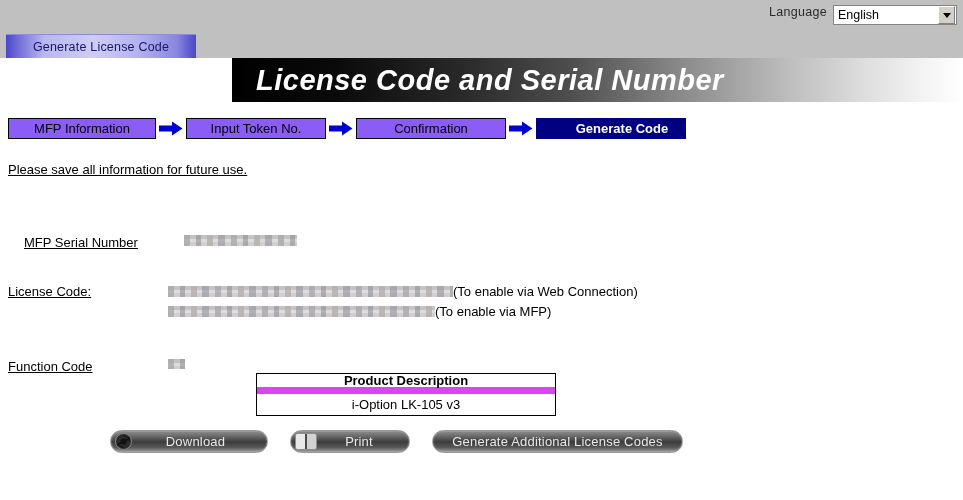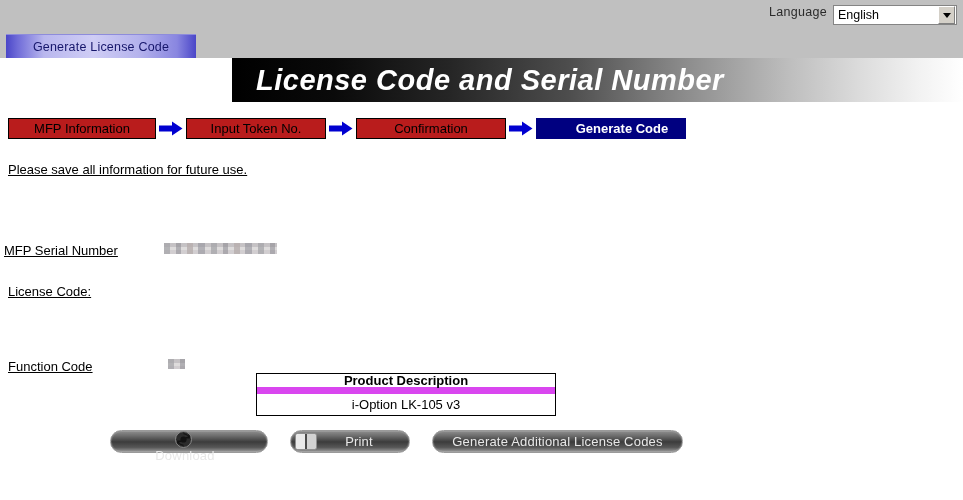--- a/index.html
+++ b/index.html
@@ -122,21 +122,21 @@
   
   .steps {
     position: absolute;
     left: 8px; top: 118px;
     display: flex;
     align-items: center;
   }
   .step {
     height: 21px;
     border: 1px solid #000000;
-    background: #b91c1c;
+    background: #8b5cf6;
     display: flex;
     align-items: center;
     justify-content: center;
     font-size: 13px;
     color: #000;
     padding: 0 8px;
   }
   .step.w1 { width: 148px; }
   .step.w2 { width: 140px; text-align: right; }
   .step.w3 { width: 150px; }
@@ -175,21 +175,21 @@
     align-items: flex-start;
   }
   .rowlabel {
     width: 160px;
     font-size: 13px;
     color: #000;
     text-decoration: underline;
     white-space: nowrap;
   }
 
-  #serial-row { left: 4px; top: 235px; margin-top: 8px; }
+  #serial-row { left: 24px; top: 235px; }
   #license-row { left: 8px; top: 284px; }
   #function-row { left: 8px; top: 359px; }
 
   .codeblock { display: flex; flex-direction: column; gap: 5px; }
   .codeline { display: flex; align-items: center; }
   .note {
     font-size: 13px;
     color: #000;
     white-space: nowrap;
   }
@@ -259,21 +259,21 @@
     box-shadow: inset 0 0 0 1px rgba(255,255,255,.12);
     display: flex;
     align-items: center;
     color: #e8e8e8;
     font-size: 13px;
     padding: 0 12px;
     cursor: pointer;
     position: relative;
   }
   .pillbtn .blabel { flex: 1; text-align: center; white-space: nowrap; letter-spacing: .2px; }
-  #btn-download { width: 158px; margin-right: 22px; padding-left: 4px; flex-direction: column; }
+  #btn-download { width: 158px; margin-right: 22px; padding-left: 4px; }
   #btn-print    { width: 120px; margin-right: 22px; padding-left: 4px; }
   #btn-generate { width: 251px; }
 
   .icon-dl {
     width: 17px; height: 17px;
     border-radius: 50%;
     background: #2b2b2b;
     border: 1px solid #8a8a8a;
     position: relative;
     flex: 0 0 auto;
@@ -356,20 +356,30 @@
   <div>Please save all information for future use.</div>
 </div>
 
 <div class="row" id="serial-row">
   <span class="rowlabel">MFP Serial Number</span>
   <span class="redact serial"></span>
 </div>
 
 <div class="row" id="license-row">
   <span class="rowlabel">License Code:</span>
+  <span class="codeblock">
+    <span class="codeline">
+      <span class="redact code1"></span>
+      <span class="note">(To enable via Web Connection)</span>
+    </span>
+    <span class="codeline">
+      <span class="redact code2"></span>
+      <span class="note">(To enable via MFP)</span>
+    </span>
+  </span>
 </div>
 
 <div class="row" id="function-row">
   <span class="rowlabel">Function Code</span>
   <span class="redact fn"></span>
 </div>
 
 <div class="prod-table">
   <div class="prod-head">Product Description</div>
   <div class="prod-cell">i-Option LK-105 v3</div>

